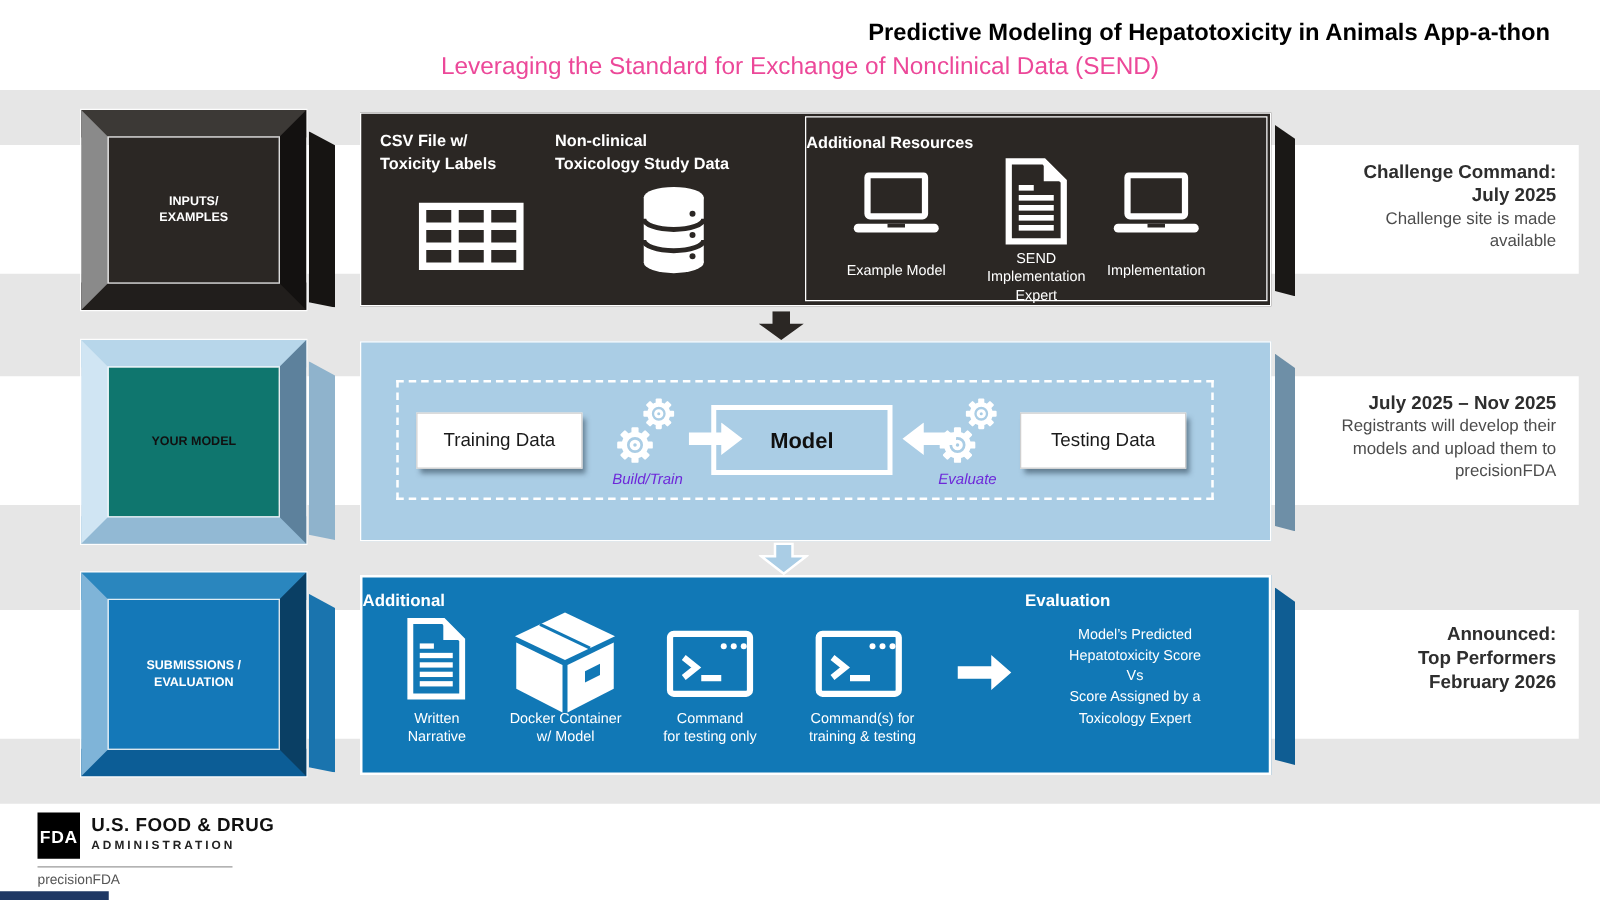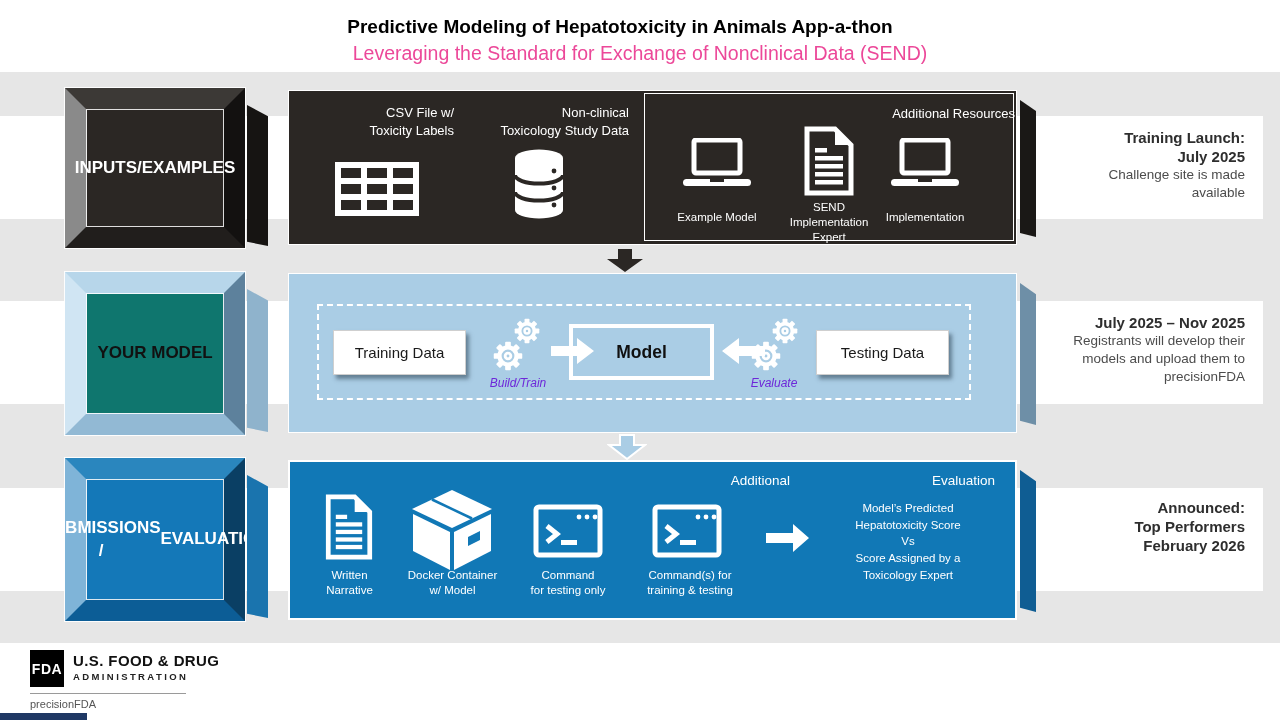--- a/index.html
+++ b/index.html
@@ -4,36 +4,36 @@
 <style>
   html,body{margin:0;padding:0;background:#fff;}
   #canvas{position:relative;width:1280px;height:720px;background:#fff;overflow:hidden;
           font-family:"Liberation Sans",sans-serif;color:#1a1a1a;}
   .abs{position:absolute;}
   .grayband{left:0;top:72px;width:1280px;height:571px;background:#E6E6E6;}
   .strip{left:0;width:1263px;height:103px;background:#ffffff;}
   
   .box3d{box-sizing:border-box;width:180px;border-style:solid;border-width:22px;
          box-shadow:0 0 0 1px rgba(255,255,255,.9);}
-  .box3d .face{position:absolute;inset:0;display:flex;flex-direction:row;align-items:center;
-         justify-content:center;text-align:center;font-weight:bold;font-size:17px;line-height:1.35;
+  .box3d .face{position:absolute;inset:0;display:flex;flex-direction:column;align-items:center;
+         justify-content:center;text-align:center;font-weight:bold;font-size:10px;line-height:1.35;
          outline:1px solid rgba(255,255,255,.85);}
   .b-dark{border-top-color:#3c3936;border-left-color:#8a8a8a;border-right-color:#131110;border-bottom-color:#211e1c;}
   .b-dark .face{background:#2B2724;color:#fff;}
   .b-lblue{border-top-color:#b7d6ea;border-left-color:#d0e5f3;border-right-color:#5d819c;border-bottom-color:#92b9d4;}
   .b-lblue .face{background:#0f766e;color:#111;}
   .b-blue{border-top-color:#2a86be;border-left-color:#7fb4d8;border-right-color:#0a3f64;border-bottom-color:#0c5d96;}
   .b-blue .face{background:#1478b8;color:#fff;}
   .flap{clip-path:polygon(0 0,100% 8%,100% 100%,0 97%);}
   
   .panel{box-sizing:border-box;left:288px;width:729px;}
   .p-dark{background:#2B2724;border:1px solid #fff;color:#fff;}
   .p-lblue{background:#AACDE5;border:1px solid #fff;color:#111;}
   .p-blue{background:#1178B6;border:2px solid #fff;color:#fff;}
-  .h-sm{font-weight:normal;font-size:13px;line-height:1.35;text-align:right;}
+  .h-sm{font-weight:bold;font-size:13px;line-height:1.35;text-align:left;}
   .lbl{font-size:11.5px;line-height:1.3;text-align:center;}
   .arbox{box-sizing:border-box;border:1px solid #fff;}
   
   .databox{box-sizing:border-box;background:#fff;border:1px solid #cfcfcf;color:#1a1a1a;
            display:flex;align-items:center;justify-content:center;font-size:15px;
            box-shadow:3px 4px 4px rgba(30,50,65,.5);}
   .modelbox{box-sizing:border-box;border:4px solid #fff;display:flex;align-items:center;
             justify-content:center;font-weight:bold;font-size:17.5px;color:#101010;}
   .dashed{box-sizing:border-box;border:2px dashed #fff;}
   .glabel{font-size:12px;text-align:center;color:#6d28d9;font-style:italic;}
@@ -42,21 +42,21 @@
   .tl .hd{font-weight:bold;font-size:15px;line-height:1.28;}
   .tl .bd{font-size:13.5px;line-height:1.32;color:#4c4c4c;margin-left:auto;}
   
   .fda-box{left:30px;top:650px;width:34px;height:37px;background:#000;color:#fff;display:flex;
            align-items:center;justify-content:center;font-weight:bold;font-size:14px;letter-spacing:.5px;}
   .org1{left:73px;top:652px;font-weight:bold;font-size:15px;letter-spacing:.4px;color:#111;}
   .org2{left:73px;top:671px;font-weight:bold;font-size:9.5px;letter-spacing:2.4px;color:#222;}
   .fdiv{left:30px;top:693px;width:156px;height:1px;background:#9a9a9a;}
   .brand{left:30px;top:698px;font-size:11px;color:#555;}
   .navybar{left:0;top:713px;width:87px;height:7px;background:#1F3864;}
-  .t1{left:0;top:16px;width:1240px;text-align:center;font-weight:bold;font-size:19px;color:#000;}
+  .t1{left:0;top:16px;width:1240px;text-align:right;font-weight:bold;font-size:19px;color:#000;}
   .t2{left:0;top:42px;width:1280px;text-align:center;font-size:19.5px;color:#ec4899;}
 </style>
 </head>
 <body>
 
 <svg width="0" height="0" style="position:absolute" aria-hidden="true">
   <defs>
     <g id="g-gear" fill="#fff" stroke="none">
       <rect x="-3" y="-15" width="6" height="6" rx="1"></rect>
       <rect x="-3" y="-15" width="6" height="6" rx="1" transform="rotate(45)"></rect>
@@ -160,21 +160,21 @@
       </div>
       <svg class="abs" style="left:244px;top:44px" width="72" height="52" viewBox="0 0 72 52">
           <use href="#g-laptop"></use>
         </svg>
       <div class="abs lbl" style="left:220px;top:116px;width:120px">Implementation</div>
     </div>
   </div>
   <div class="abs flap" style="left:1020px;top:100px;width:16px;height:137px;background:#1a1816"></div>
 
   <div class="abs tl" style="top:128px">
-    <div class="hd">Training Launch:</div>
+    <div class="hd">Challenge Command:</div>
     <div class="hd">July 2025</div>
     <div class="bd" style="width:178px">Challenge site is made available</div>
   </div>
 
   <svg class="abs" style="left:606px;top:249px" width="38" height="24" viewBox="0 0 38 24">
     <polygon points="12,0 26,0 26,10 37,10 19,23 1,10 12,10" fill="#2B2724"></polygon>
   </svg>
 
   <div class="abs box3d b-lblue" style="left:65px;top:272px;height:163px">
     <div class="face">

